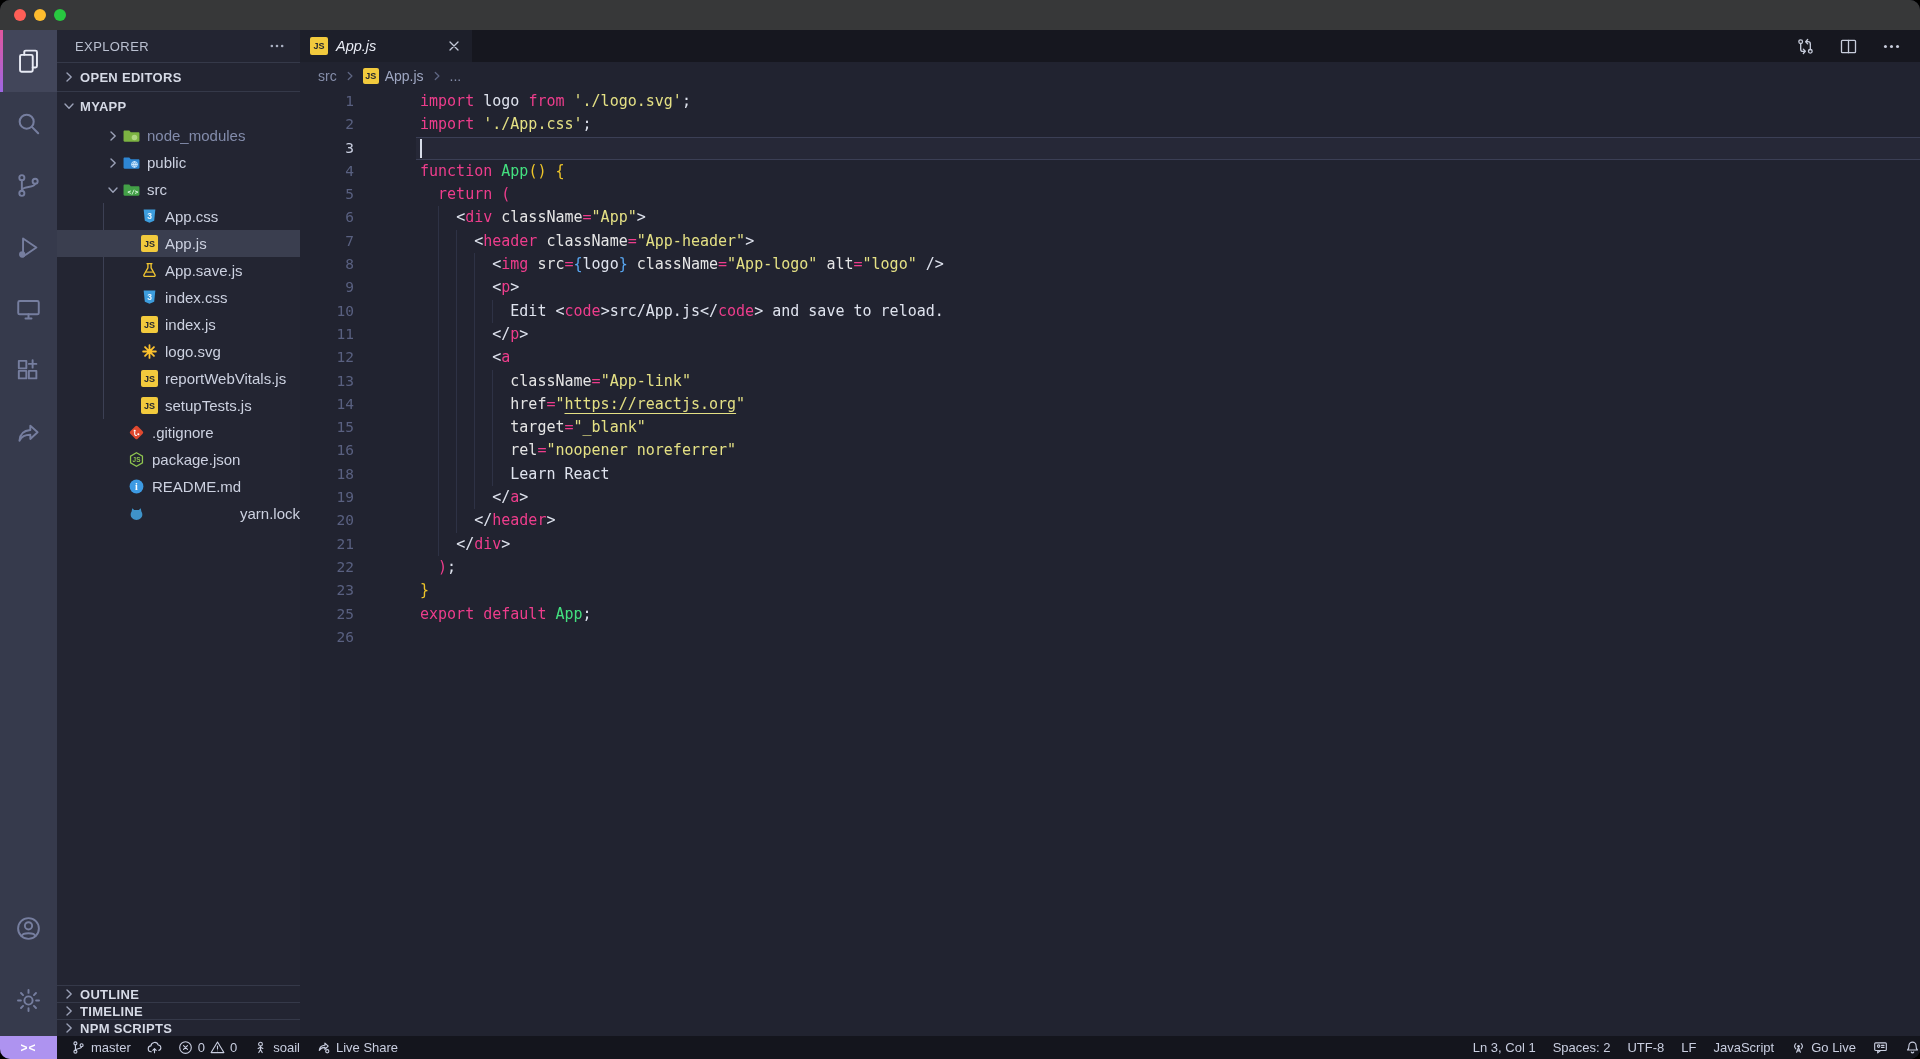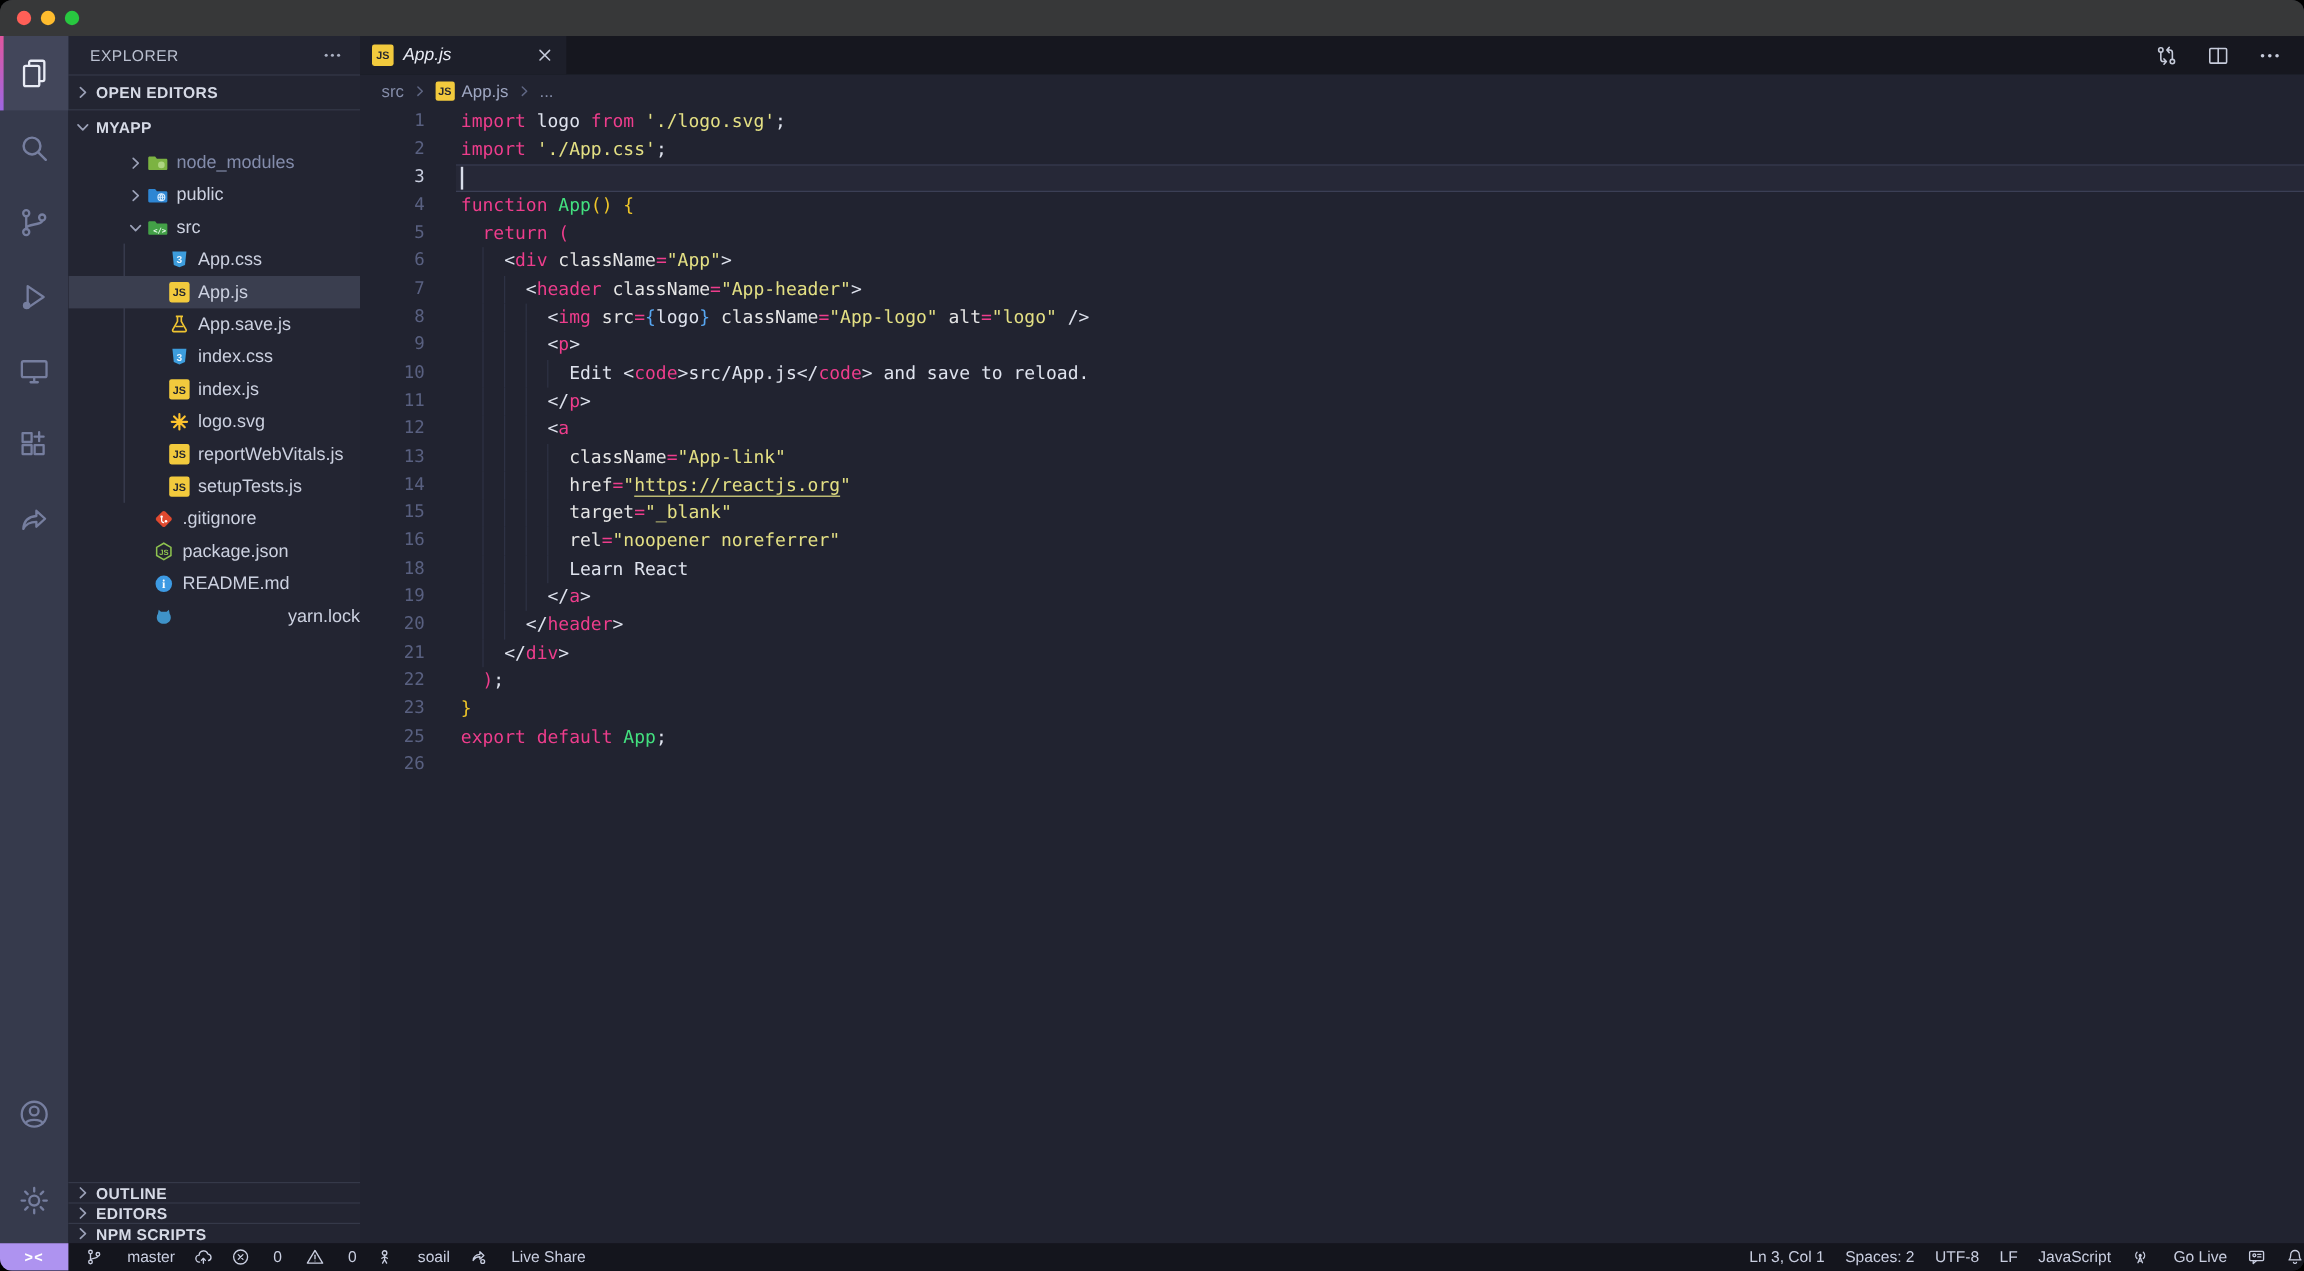--- a/index.html
+++ b/index.html
@@ -56,36 +56,36 @@
   .breadcrumb .bc-chev{width:14px;height:14px;color:#5f6683;}
   .breadcrumb .ficon.small{width:16px;height:16px;display:flex;}
   .bc-file{color:#9fa7c2;cursor:pointer;}
   .bc-item{cursor:pointer;}
   .jsbadge{width:100%;height:100%;background:#f2ca3d;color:#26282f;font-weight:700;font-size:9px;display:flex;align-items:center;justify-content:center;border-radius:2px;font-family:"Liberation Sans",sans-serif;}
 
   
   .code{flex:1;font-family:"DejaVu Sans Mono",monospace;font-size:15px;overflow:hidden;}
   .line{display:flex;height:23.3px;line-height:23.3px;position:relative;}
   .gut{flex:0 0 80px;text-align:right;padding-right:26px;color:#596080;font-size:14.5px;box-sizing:border-box;}
-  .lc{position:relative;flex:1;padding-left:4px;white-space:pre;color:#dfe3ee;}
+  .lc{position:relative;flex:1;padding-left:4px;white-space:pre;color:#dfe3ee;margin-left:36px;}
   .line.cur .gut{color:#c9cedf;}
   .line.cur .lc{background:rgba(125,135,170,.06);box-shadow:inset 0 1px 0 #3b3f55, inset 0 -1px 0 #3b3f55;}
   .guide{position:absolute;top:0;bottom:0;width:1px;background:#2e3245;}
   .cursor{position:absolute;left:4px;top:2px;width:2px;height:19px;background:#d8dde9;}
   .t-k{color:#ee3d8c}.t-w{color:#dfe3ee}.t-s{color:#e4e084}
   .t-a{color:#e5e5e5;}.t-f{color:#43e07f}
   .t-b1{color:#eec529}.t-b2{color:#ee3d8c}.t-b3{color:#58a7f2}
   .t-su{color:#e4e084;text-decoration:underline;text-underline-offset:3.5px;}
 
   
   .statusbar{flex:0 0 23px;background:#14151d;display:flex;align-items:center;color:#c9cee0;font-size:13px;}
   .remote{width:57px;height:100%;background:#ae93f0;color:#fff;display:flex;align-items:center;justify-content:center;font-weight:700;font-size:12px;letter-spacing:1px;cursor:pointer;}
   .sbar-left{display:flex;align-items:center;gap:16px;padding-left:14px;flex:1;}
   .sbar-right{display:flex;align-items:center;gap:17px;}
-  .status-item{display:flex;align-items:center;gap:20px;cursor:pointer;white-space:nowrap;}
+  .status-item{display:flex;align-items:center;gap:5px;cursor:pointer;white-space:nowrap;}
   .status-item .sicon{width:15px;height:15px;display:flex;}
   .status-item .sicon svg{width:100%;height:100%;}
 </style>
 </head>
 <body>
 
 <div class="window">
 
   <div class="titlebar">
     <span class="light red"></span>
@@ -340,21 +340,21 @@
         <div class="sb-section">
           <span class="chev"><svg viewBox="0 0 16 16" fill="none" stroke="currentColor" stroke-linecap="round" stroke-linejoin="round" stroke-width="1.4">
                 <path d="M6 4l4.2 4L6 12"></path>
               </svg></span>
           <span class="sb-sec-label">OUTLINE</span>
         </div>
         <div class="sb-section">
           <span class="chev"><svg viewBox="0 0 16 16" fill="none" stroke="currentColor" stroke-linecap="round" stroke-linejoin="round" stroke-width="1.4">
                 <path d="M6 4l4.2 4L6 12"></path>
               </svg></span>
-          <span class="sb-sec-label">EDITORS</span>
+          <span class="sb-sec-label">TIMELINE</span>
         </div>
         <div class="sb-section">
           <span class="chev"><svg viewBox="0 0 16 16" fill="none" stroke="currentColor" stroke-linecap="round" stroke-linejoin="round" stroke-width="1.4">
                 <path d="M6 4l4.2 4L6 12"></path>
               </svg></span>
           <span class="sb-sec-label">NPM SCRIPTS</span>
         </div>
       </div>
     </div>
 

